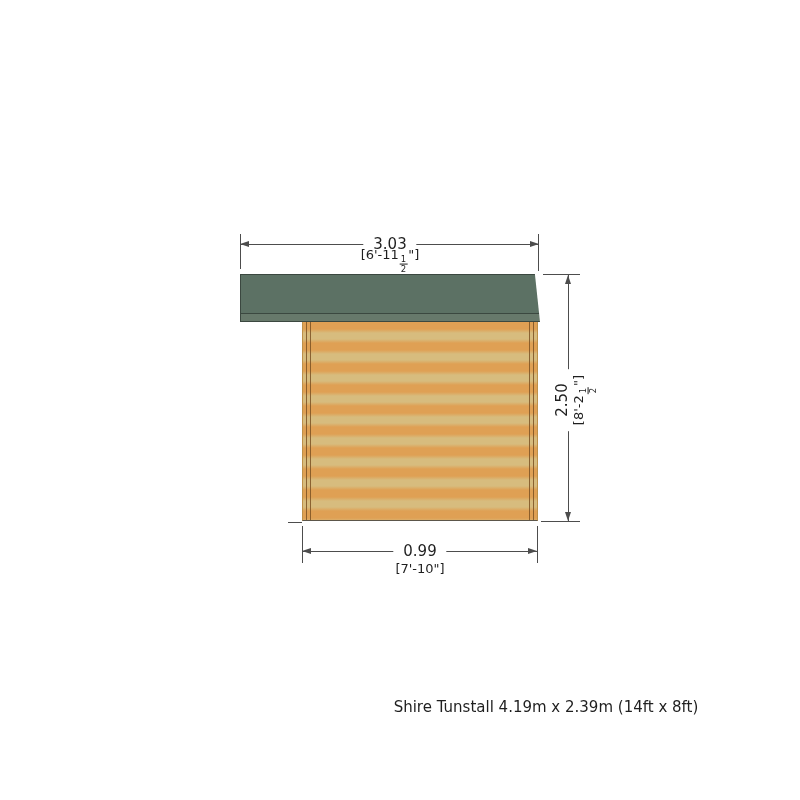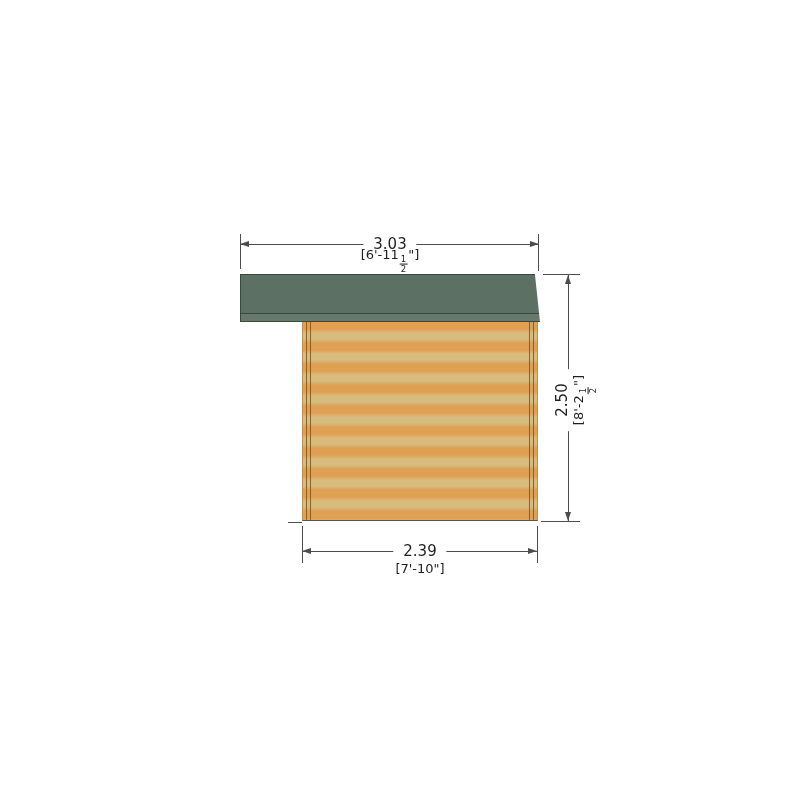--- a/index.html
+++ b/index.html
@@ -113,17 +113,18 @@
           <span class="fden">2</span>
         </span><span>"]</span>
     </div>
   </div>
 
   <div class="line" style="left:302px;top:526px;width:1px;height:37px;"></div>
   <div class="line" style="left:537px;top:526px;width:1px;height:37px;"></div>
   <div class="line" style="left:302px;top:551px;width:235px;height:1px;"></div>
   <div class="arr w" style="left:302px;top:548px;"></div>
   <div class="arr e" style="left:528px;top:548px;"></div>
-  <div class="dim-metric" style="left:420px;top:551px;">2.39</div>
+  <div class="dim-metric" style="left:420px;top:551px;">0.99</div>
   <div class="dim-imp" style="left:420px;top:568px;">[7'-10"]</div>
 
+  <div class="caption">Shire Tunstall 4.19m x 2.39m (14ft x 8ft)</div>
 
 </div>
 
 </body></html>

